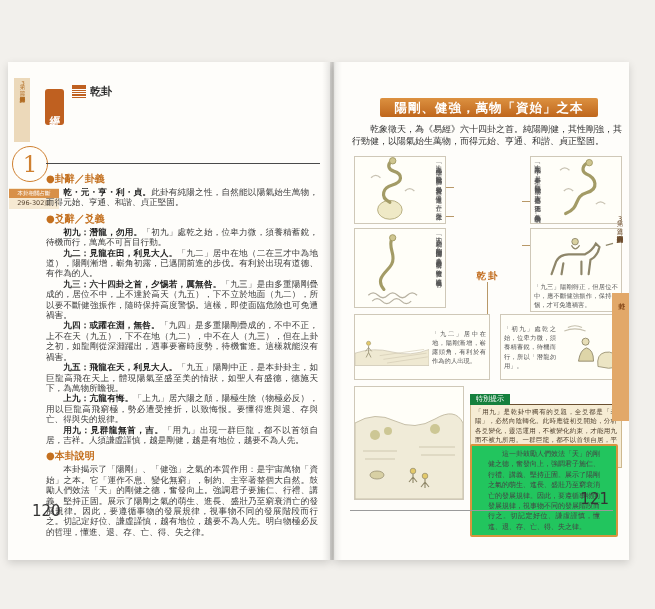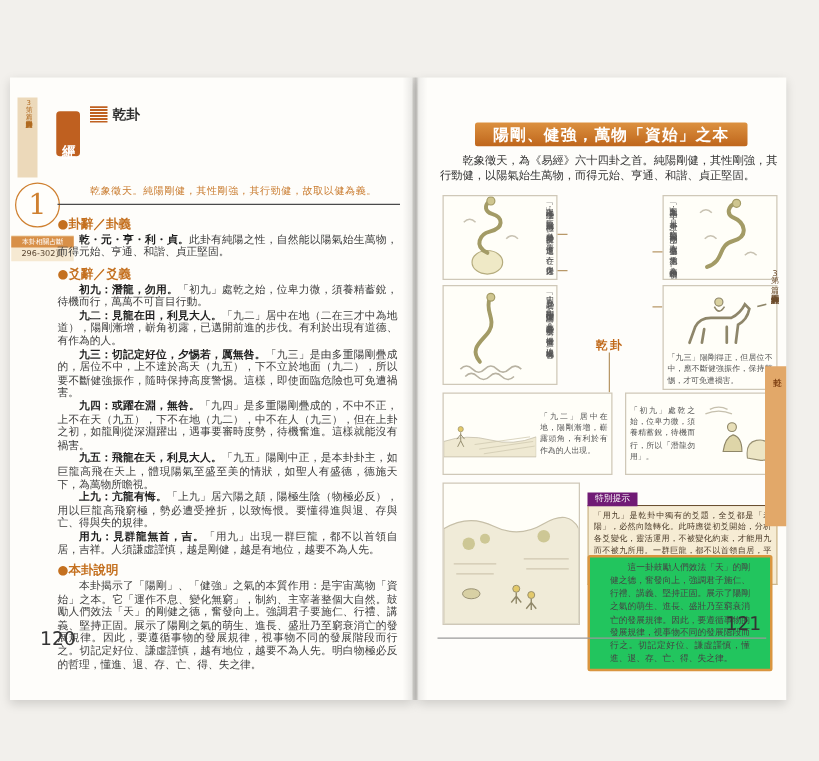--- a/index.html
+++ b/index.html
@@ -74,21 +74,21 @@
   .hexwrap{position:absolute;left:100px;top:22px;width:68px;height:88px;box-sizing:border-box;
     border:1px solid #d89a50;border-radius:4px;background:#fffdf6;
     display:flex;flex-direction:column;justify-content:space-between;padding:7px 6px;}
   .hex-row{display:flex;align-items:center;}
   .hl-bar{width:34px;height:4.5px;background:#96500f;border-radius:1px;}
   .hl-lab{font-size:6.5px;color:#666;margin-left:5px;white-space:nowrap;}
   .hexlabel{position:absolute;left:100px;top:114px;width:68px;text-align:center;
     font-size:9.5px;font-weight:bold;color:#c06818;letter-spacing:2px;}
   .conn{position:absolute;background:#b89868;}
   .special{position:absolute;left:116px;top:230px;width:152px;}
-  .sp-head{display:inline-block;background:#701a75;color:#fff;font-size:7px;
+  .sp-head{display:inline-block;background:#15803d;color:#fff;font-size:7px;
     line-height:11px;height:11px;padding:0 6px;}
   .sp-rule{border-top:1px solid #6a4f30;margin-top:-1px;}
   .sp-body{background:#f6ecd4;border:1px solid #cdb88e;border-top:none;box-sizing:border-box;
     font-size:6.5px;line-height:9.4px;text-align:justify;color:#4a3a28;padding:3px 4px;}
   .summary{position:absolute;left:116px;top:288px;width:148px;box-sizing:border-box;
     border:2px solid #d9953f;border-radius:2px;background:#22c55e;
     font-size:7px;line-height:10.4px;text-align:justify;text-indent:2em;color:#444;padding:3px 16px;}
   .footer-line{position:absolute;left:16px;right:16px;top:448px;border-top:1px solid #9a9a9a;}
   .side-strip{position:absolute;right:6px;top:153px;height:80px;display:flex;justify-content:center;}
   .side-strip span{font-size:6.5px;color:#6b4a2a;line-height:1.05;}
@@ -112,31 +112,30 @@
     <span class="n2">296-302頁</span>
   </div>
 
   <div class="part-box">
     <span class="vtext">上經</span>
   </div>
   <div class="hexname-row">
     <span class="hex-icon"></span>
     <span class="hexname">乾卦</span>
   </div>
-  <div class="subtitle">乾象徵天。純陽剛健，其性剛強，其行勁健，故取以健為義。</div>
   <div class="divider"></div>
 
   <div class="left-content">
     <div class="sec-h">●卦辭／卦義</div>
     <p><b>乾・元・亨・利・貞。</b><span>此卦有純陽之性，自然能以陽氣始生萬物，而得元始、亨通、和諧、貞正堅固。</span></p>
 
     <div class="sec-h">●爻辭／爻義</div>
     <p><b>初九：潛龍，勿用。</b><span>「初九」處乾之始，位卑力微，須養精蓄銳，待機而行，萬萬不可盲目行動。</span></p>
     <p><b>九二：見龍在田，利見大人。</b><span>「九二」居中在地（二在三才中為地道），陽剛漸增，嶄角初露，已邁開前進的步伐。有利於出現有道德、有作為的人。</span></p>
-    <p><b>九三：切記定好位，夕惕若，厲無咎。</b><span>「九三」是由多重陽剛疊成的，居位不中，上不達於高天（九五），下不立於地面（九二），所以要不斷健強振作，隨時保持高度警惕。這樣，即使面臨危險也可免遭禍害。</span></p>
+    <p><b>九三：六十四卦之首，夕惕若，厲無咎。</b><span>「九三」是由多重陽剛疊成的，居位不中，上不達於高天（九五），下不立於地面（九二），所以要不斷健強振作，隨時保持高度警惕。這樣，即使面臨危險也可免遭禍害。</span></p>
     <p><b>九四：或躍在淵，無咎。</b><span>「九四」是多重陽剛疊成的，不中不正，上不在天（九五），下不在地（九二），中不在人（九三），但在上卦之初，如龍剛從深淵躍出，遇事要審時度勢，待機奮進。這樣就能沒有禍害。</span></p>
     <p><b>九五：飛龍在天，利見大人。</b><span>「九五」陽剛中正，是本卦卦主，如巨龍高飛在天上，體現陽氣至盛至美的情狀，如聖人有盛德，德施天下，為萬物所瞻視。</span></p>
     <p><b>上九：亢龍有悔。</b><span>「上九」居六陽之顛，陽極生陰（物極必反），用以巨龍高飛窮極，勢必遭受挫折，以致悔恨。要懂得進與退、存與亡、得與失的規律。</span></p>
     <p><b>用九：見群龍無首，吉。</b><span>「用九」出現一群巨龍，都不以首領自居，吉祥。人須謙虛謹慎，越是剛健，越是有地位，越要不為人先。</span></p>
 
     <div class="sec-h">●本卦說明</div>
     <p><b></b><span>本卦揭示了「陽剛」、「健強」之氣的本質作用：是宇宙萬物「資始」之本。它「運作不息、變化無窮」，制約、主宰著整個大自然。鼓勵人們效法「天」的剛健之德，奮發向上。強調君子要施仁、行禮、講義、堅持正固。展示了陽剛之氣的萌生、進長、盛壯乃至窮衰消亡的發展規律。因此，要遵循事物的發展規律，視事物不同的發展階段而行之。切記定好位、謙虛謹慎，越有地位，越要不為人先。明白物極必反的哲理，懂進、退、存、亡、得、失之律。</span></p>
   </div>
 
   <div class="pnum" id="pnumL">120</div>

